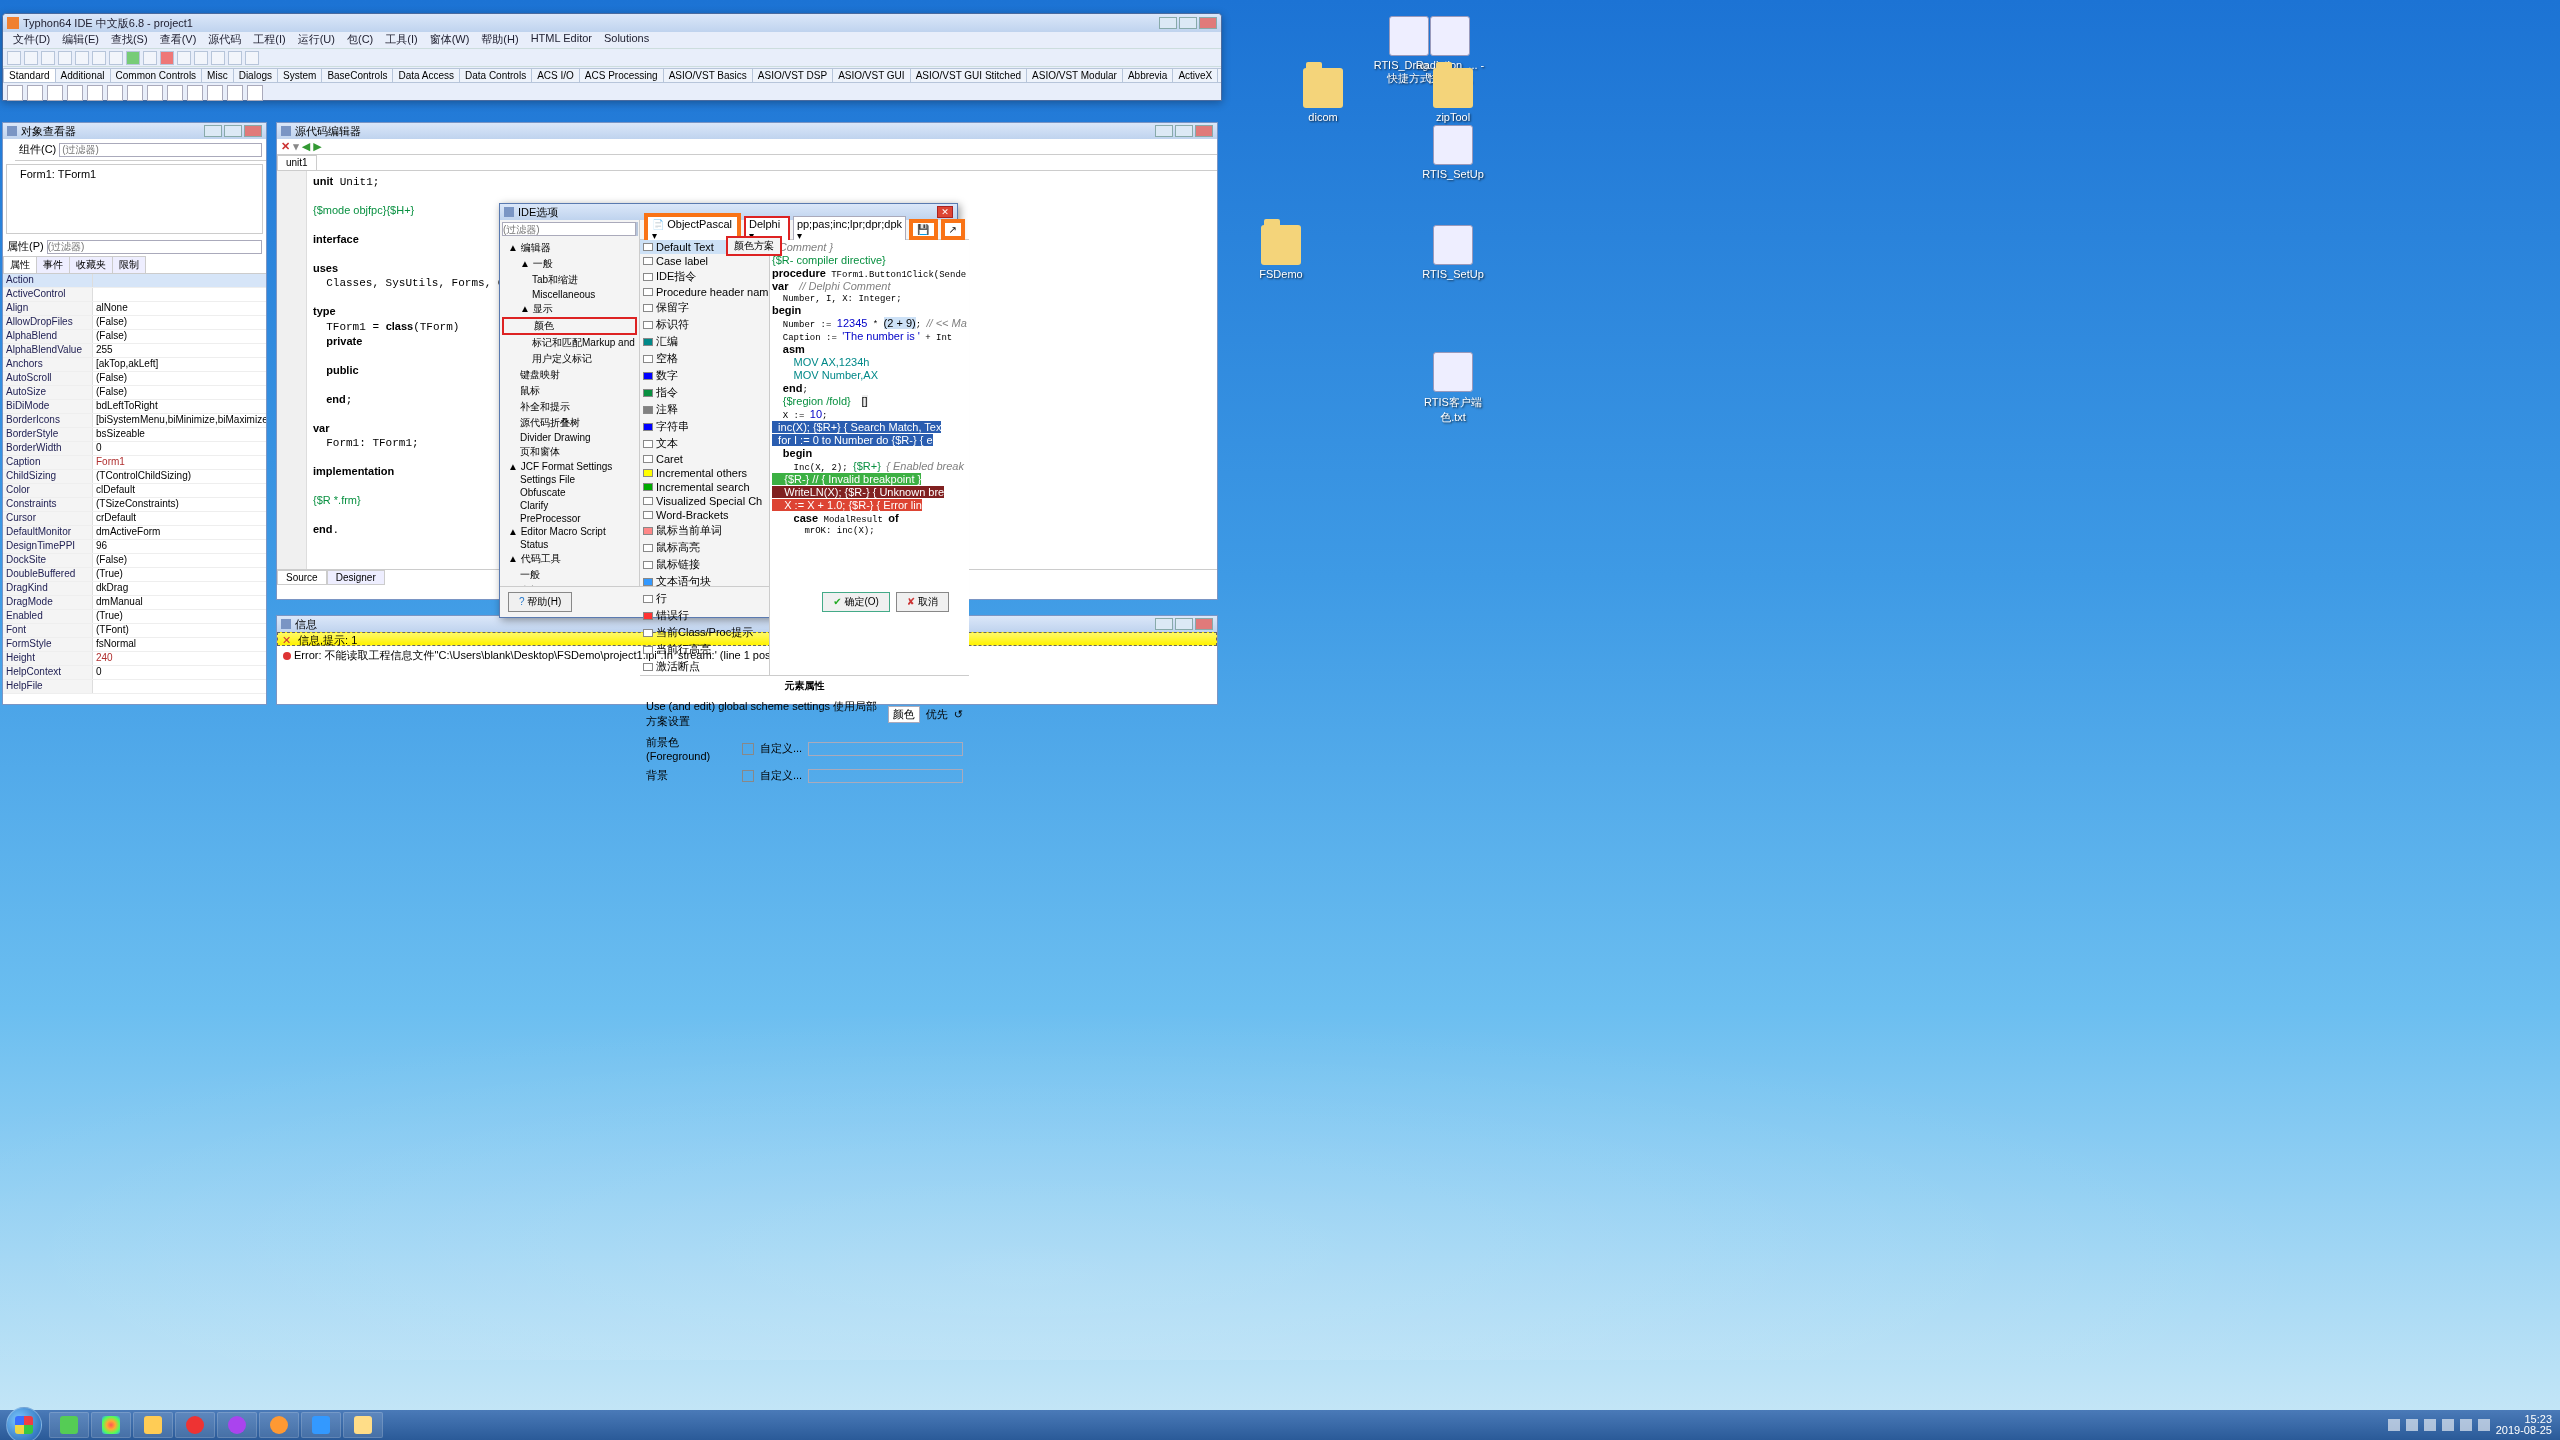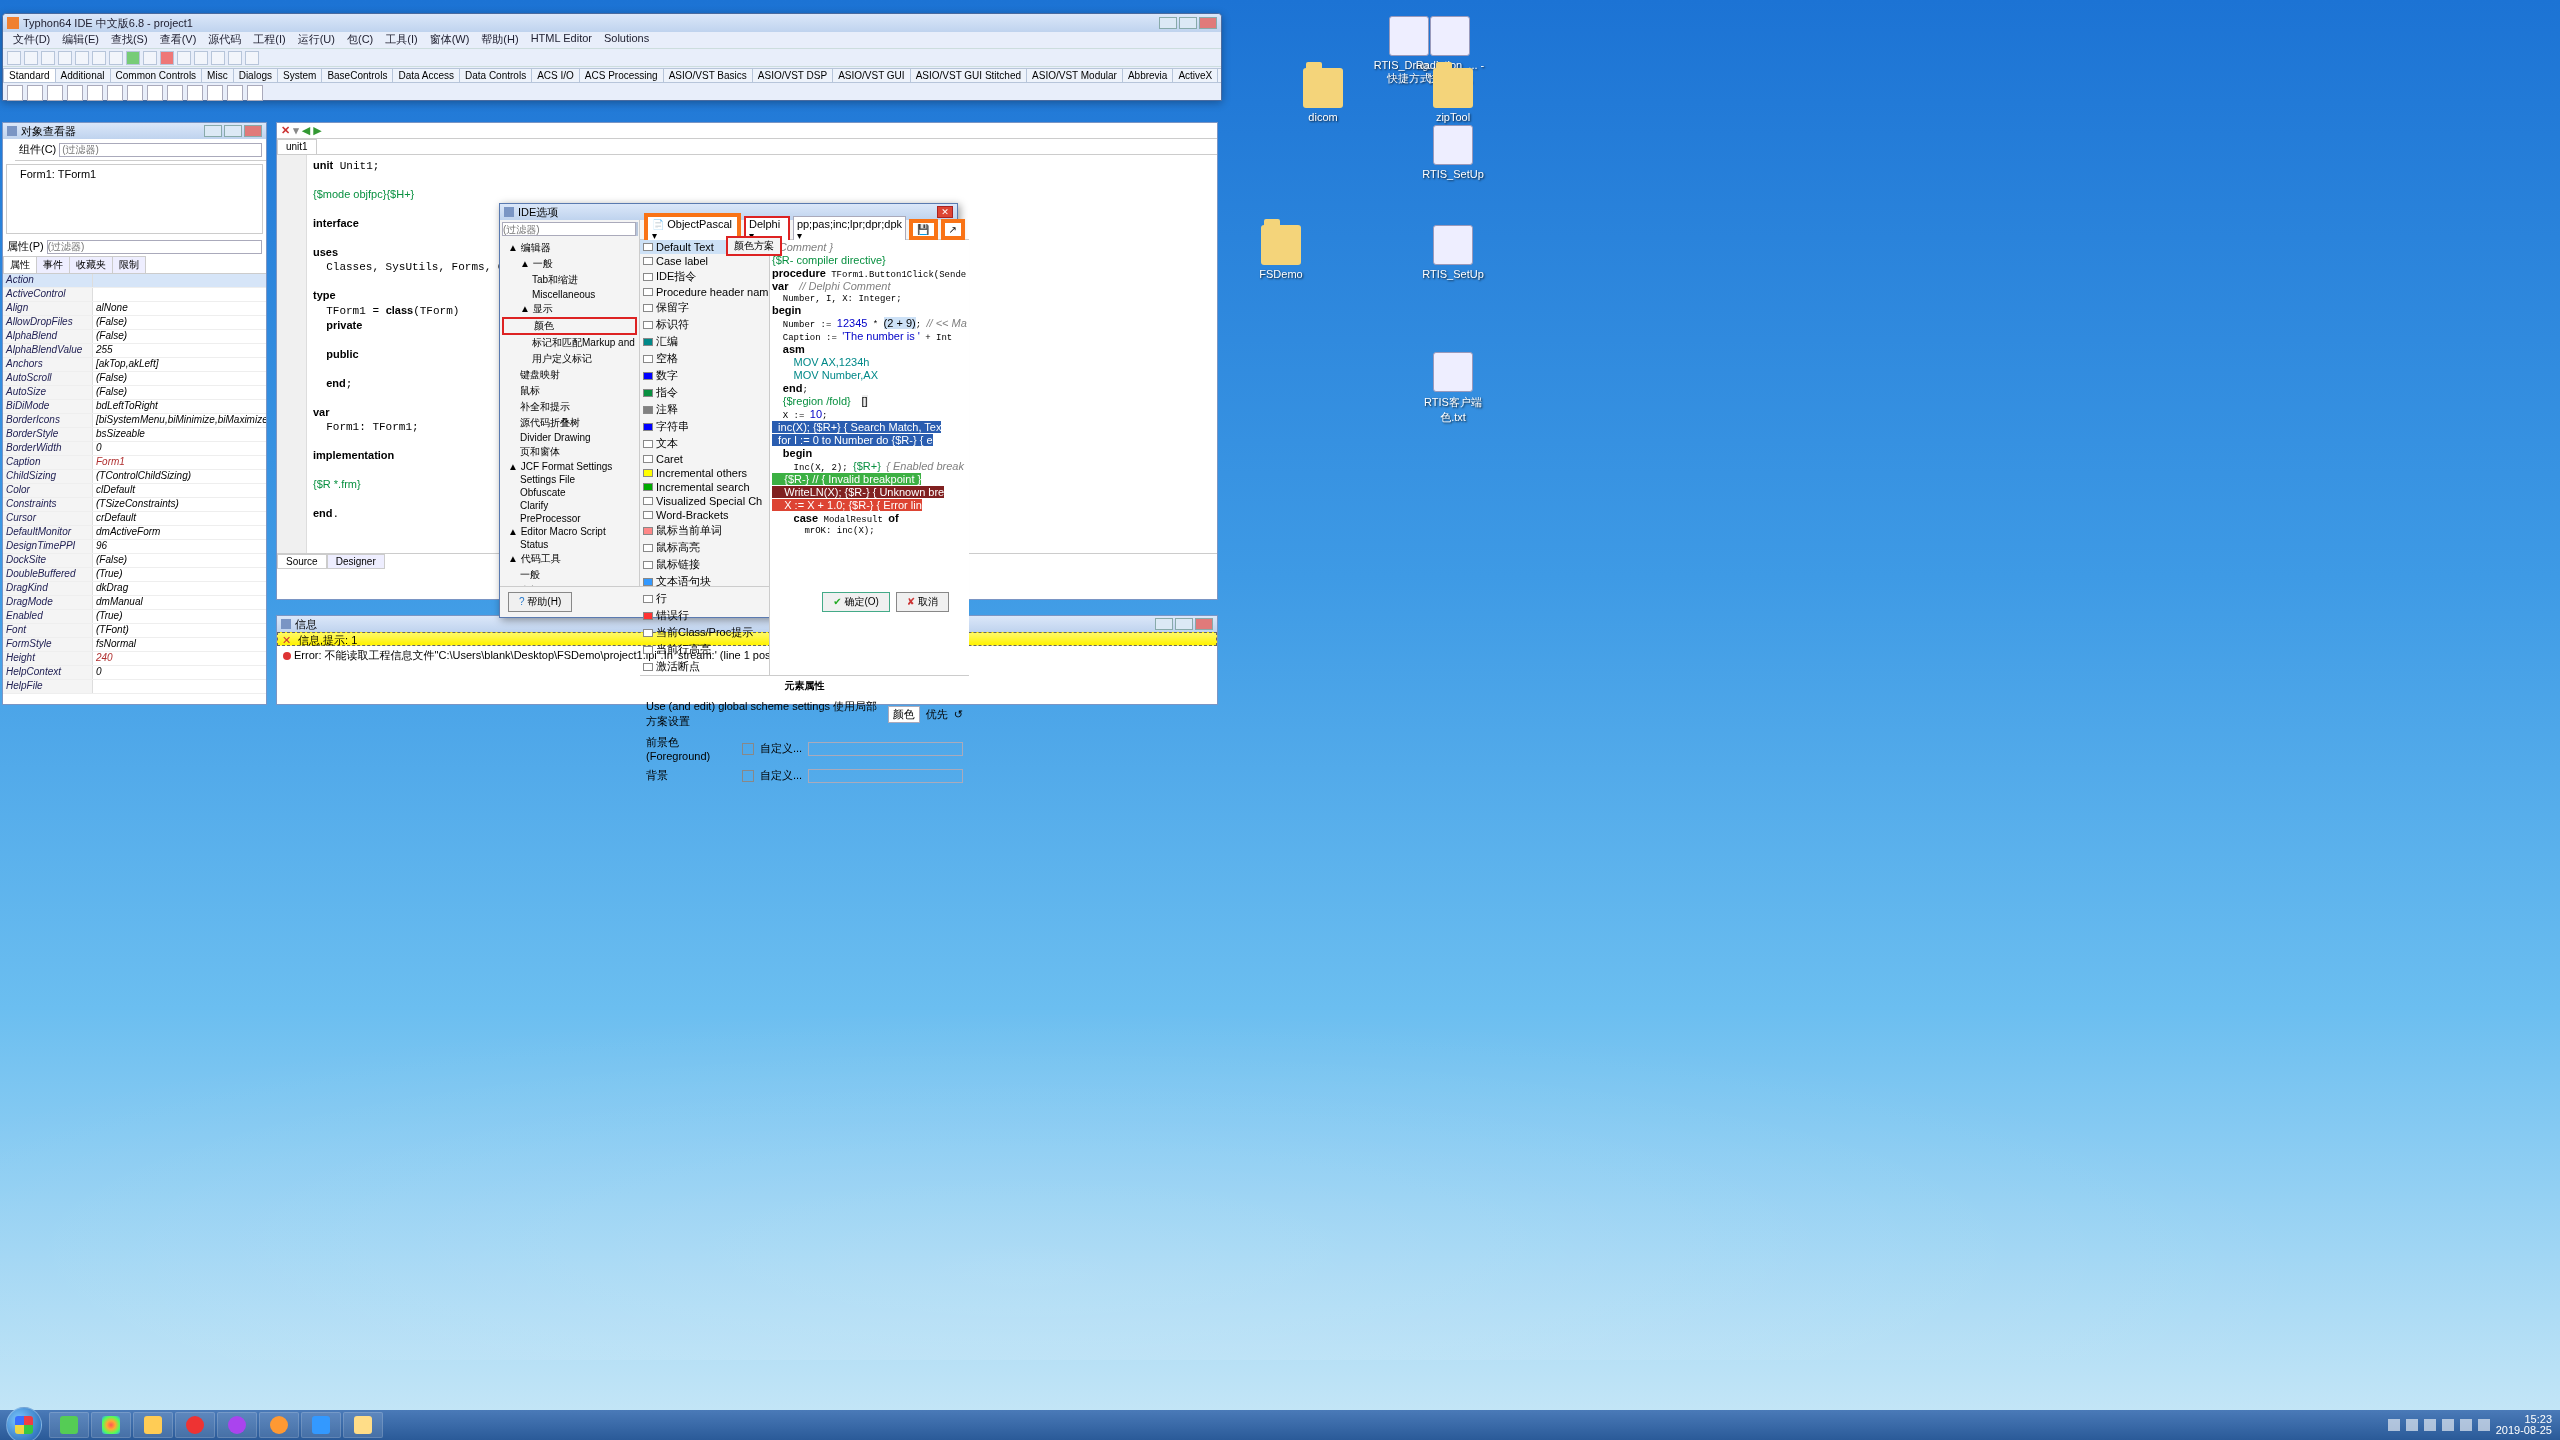--- a/index.html
+++ b/index.html
@@ -33,21 +33,21 @@
 .oi-titlebar .t { flex:1; }
 .oi-top { padding: 3px 4px; border-bottom: 1px solid #ccc; margin-left: 12px; }
 .oi-combo { display: flex; align-items: center; gap: 3px; }
 .oi-combo input { flex:1; border:1px solid #aab; height:14px; padding:0 2px; font-size:10px; }
 .oi-tree { height: 70px; border: 1px solid #ccc; margin: 3px; padding: 3px; }
 .oi-props-label { padding: 2px 4px; display:flex; align-items:center; gap:3px; }
 .oi-props-label input { flex:1; border:1px solid #aab; height:14px; font-size:10px; }
 .oi-tabs { display:flex; border-bottom:1px solid #ccc; }
 .oi-tabs span { padding:1px 6px; border:1px solid #ccc; border-bottom:none; background:#eef; margin-right:-1px; font-size:10px; }
 .oi-tabs span.active { background:#fff; }
-.oi-grid { height: 420px; overflow-y:auto;font-style:italic; }
+.oi-grid { height: 420px; overflow-y:auto; }
 .oi-row { display:flex; border-bottom:1px solid #eee; height:14px; }
 .oi-row .k { width: 90px; padding:0 3px; background:#f4f4f4; border-right:1px solid #ddd; overflow:hidden; font-size:10px; color:#225; }
 .oi-row .v { flex:1; padding:0 3px; font-size:10px; overflow:hidden; }
 .oi-row.sel { background:#d6e5f8; }
 .oi-row.sel .k { background:#d6e5f8; }
 .oi-row .v.red { color:#b03030; }
 
 
 .src-editor { position: absolute; left: 276px; top: 122px; width: 942px; height: 478px; background: #fff; border: 1px solid #7a95c4; }
 .se-titlebar { height:16px; background:linear-gradient(#dbe7f9,#bfd3ee); display:flex; align-items:center; padding:0 4px; }
@@ -377,20 +377,29 @@
         <div class="v">0</div>
       </div>
       <div class="oi-row">
         <div class="k">HelpFile</div>
         <div class="v"></div>
       </div>
     </div>
 </div>
 
 <div class="src-editor">
+  <div class="se-titlebar">
+    <div class="sq"></div>
+    <div class="t">源代码编辑器</div>
+    <div class="winbtns">
+      <div class="winbtn"></div>
+      <div class="winbtn"></div>
+      <div class="winbtn close"></div>
+    </div>
+  </div>
   <div class="se-tabbar">
     <span class="x">✕</span>
     <span class="x" style="color:#888">▾</span>
     <span class="arrow">◀</span>
     <span class="arrow">▶</span>
   </div>
   <div class="se-filetab">
     <span>unit1</span>
   </div>
   <div class="se-code">

